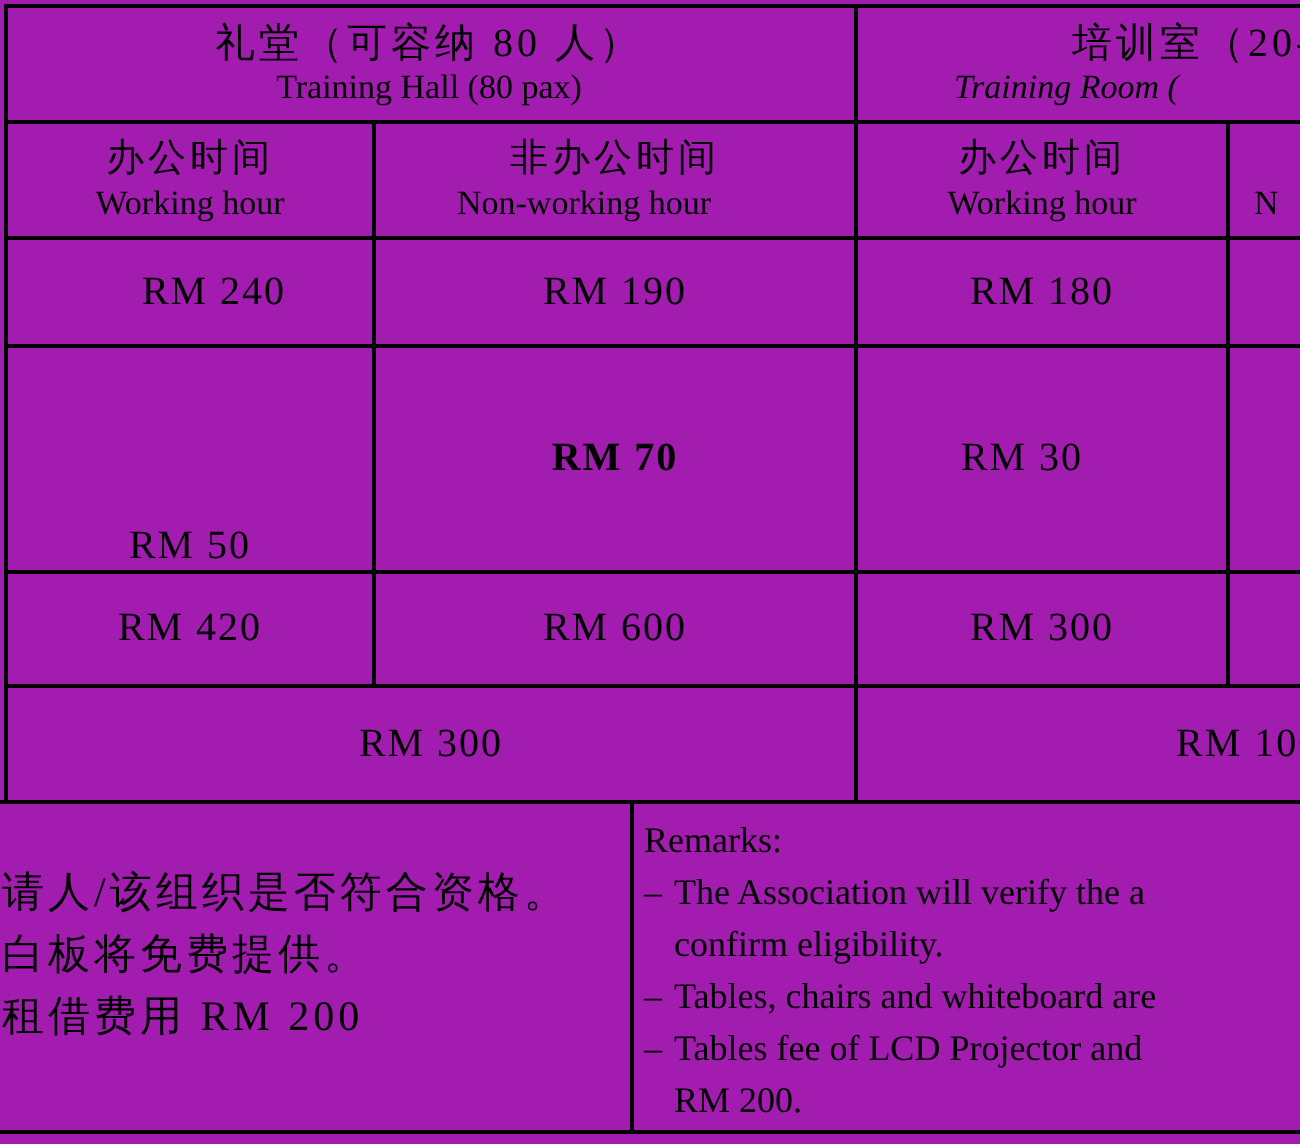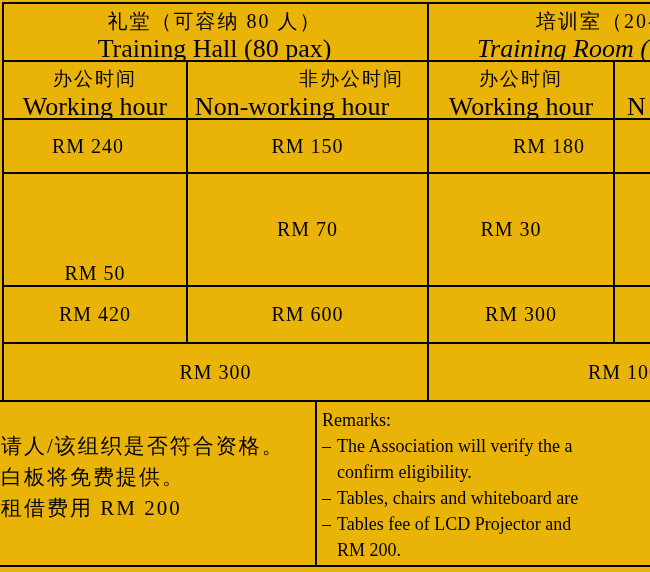--- a/index.html
+++ b/index.html
@@ -1,25 +1,25 @@
 <!DOCTYPE html>
 <html><head>
 <meta charset="utf-8">
 <style>
   html,body{margin:0;padding:0;background:#fff;}
   .canvas{
     position:relative;width:650px;height:572px;overflow:hidden;
-    background:#eab308;color:#000;
+    background:#a21caf;color:#000;
     font-family:"Liberation Serif","DejaVu Serif",serif;
   }
   .hline,.vline{position:absolute;background:#000;}
   .txt{position:absolute;white-space:nowrap;}
   .ctr{text-align:center;}
   .zh{font-size:20px;letter-spacing:2px;}
-  .en{font-size:26px;}
+  .en{font-size:17px;}
   .val{position:absolute;display:flex;align-items:center;justify-content:center;
        font-size:20px;letter-spacing:1px;white-space:nowrap;}
   .val-left{justify-content:flex-start;}
   .notes{position:absolute;left:1px;top:402px;width:312px;padding-top:29px;
          font-size:21px;letter-spacing:2px;line-height:31px;white-space:nowrap;}
   .remarks{position:absolute;left:317px;top:403px;width:333px;padding:4px 0 0 5px;
            font-size:18px;line-height:26px;}
   .rline{white-space:nowrap;}
   .dash{display:inline-block;width:15px;}
   .rcont{padding-left:15px;white-space:nowrap;}
@@ -45,32 +45,32 @@
   <div class="vline" style="left:315px;top:400px;width:2px;height:167px;"></div>
 
   <div class="txt ctr zh" style="left:2px;top:8px;width:425px;">礼堂（可容纳 80 人）</div>
   <div class="txt ctr en" style="left:2px;top:34px;width:425px;">Training Hall (80 pax)</div>
 
   <div class="txt zh" style="left:536px;top:8px;">培训室（20-</div>
   <div class="txt en" style="left:477px;top:34px;font-style:italic;">Training Room (</div>
 
   <div class="txt ctr zh" style="left:4px;top:66px;width:182px;font-size:19px;">办公时间</div>
   <div class="txt ctr en" style="left:4px;top:92px;width:182px;">Working hour</div>
-  <div class="txt ctr zh" style="left:188px;top:66px;width:239px;font-size:19px;padding-left:44px;">非办公时间</div>
+  <div class="txt ctr zh" style="left:188px;top:66px;width:239px;font-size:19px;">非办公时间</div>
   <div class="txt ctr en" style="left:188px;top:92px;width:208px;">Non-working hour</div>
   <div class="txt ctr zh" style="left:429px;top:66px;width:184px;font-size:19px;">办公时间</div>
   <div class="txt ctr en" style="left:429px;top:92px;width:184px;">Working hour</div>
   <div class="txt en" style="left:627px;top:92px;">N</div>
 
-  <div class="val" style="left:4px;top:120px;width:168px;height:52px;">RM 240</div>
-  <div class="val" style="left:188px;top:120px;width:239px;height:52px;">RM 150</div>
-  <div class="val" style="left:429px;top:120px;width:184px;height:52px;padding-left:28px;">RM 180</div>
+  <div class="val" style="left:4px;top:120px;width:168px;height:52px;padding-left:19px;">RM 240</div>
+  <div class="val" style="left:188px;top:120px;width:239px;height:52px;">RM 190</div>
+  <div class="val" style="left:429px;top:120px;width:184px;height:52px;">RM 180</div>
 
   <div class="val" style="left:4px;top:174px;width:182px;height:111px;margin-top:44px;">RM 50</div>
-  <div class="val" style="left:188px;top:174px;width:239px;height:111px;">RM 70</div>
+  <div class="val" style="left:188px;top:174px;width:239px;height:111px;font-weight:bold;">RM 70</div>
   <div class="val" style="left:429px;top:174px;width:164px;height:111px;">RM 30</div>
 
   <div class="val" style="left:4px;top:287px;width:182px;height:55px;">RM 420</div>
   <div class="val" style="left:188px;top:287px;width:239px;height:55px;">RM 600</div>
   <div class="val" style="left:429px;top:287px;width:184px;height:55px;">RM 300</div>
 
   <div class="val" style="left:4px;top:344px;width:423px;height:56px;">RM 300</div>
   <div class="val val-left" style="left:429px;top:344px;width:250px;height:56px;padding-left:159px;">RM 100</div>
 
   <div class="notes">

